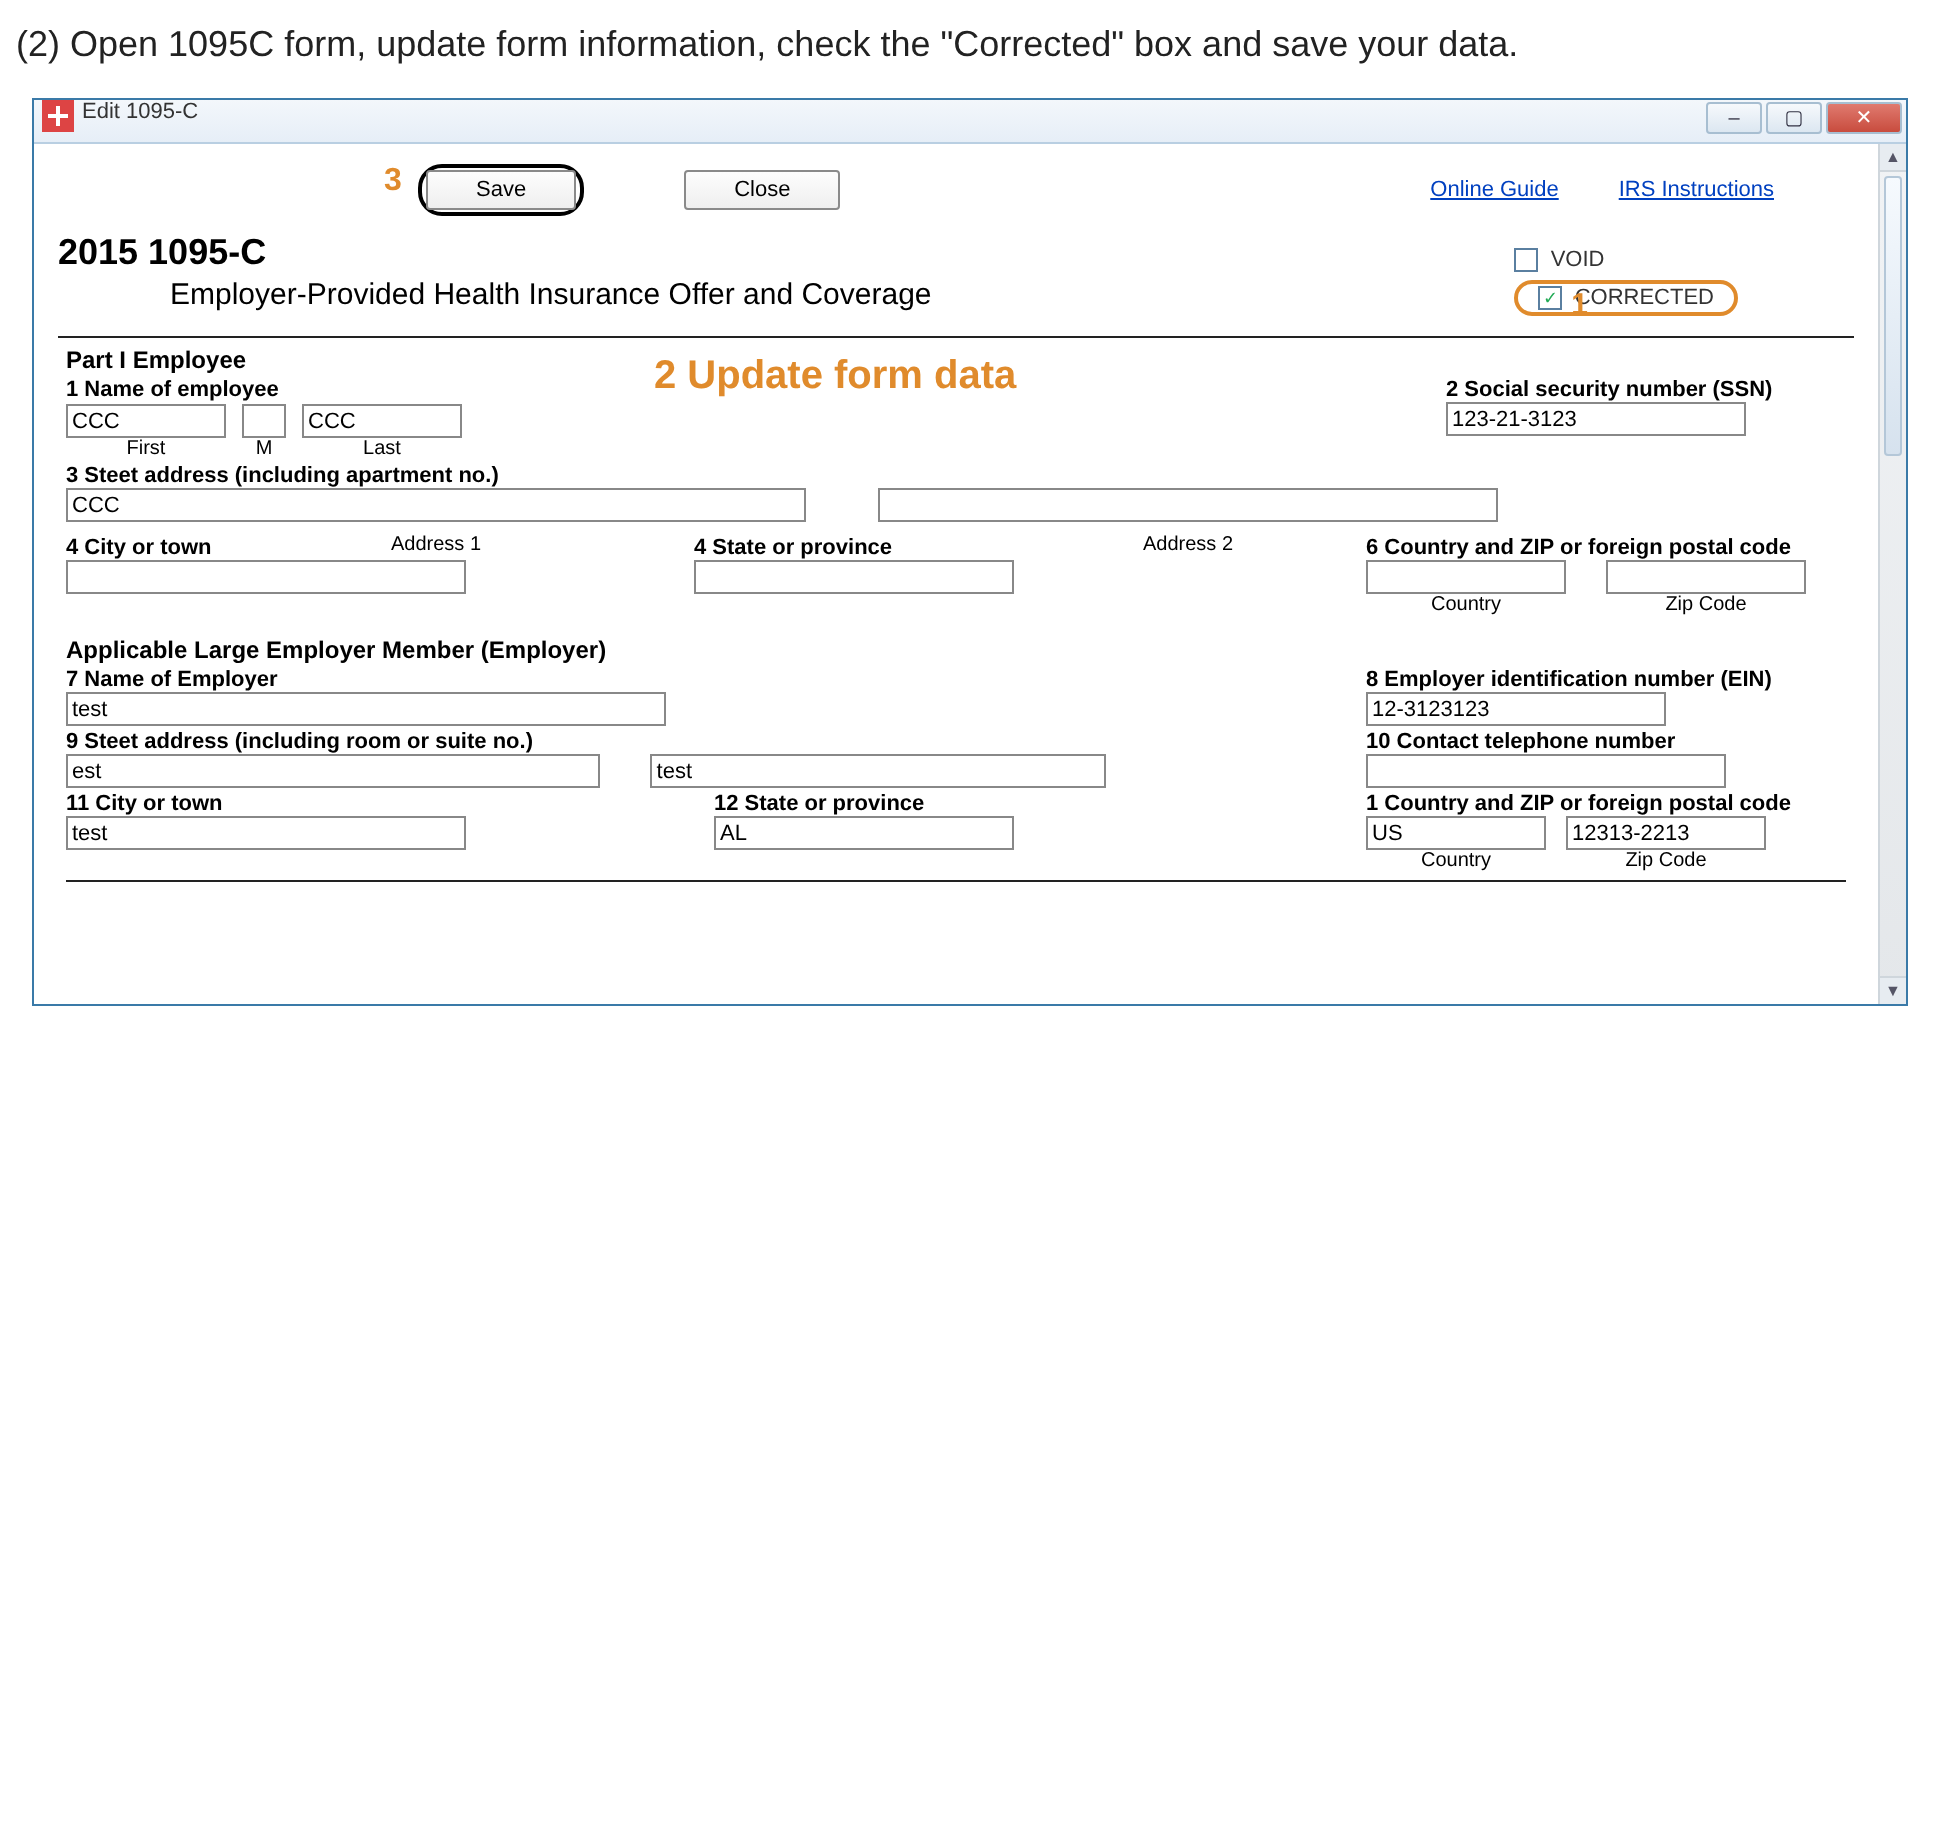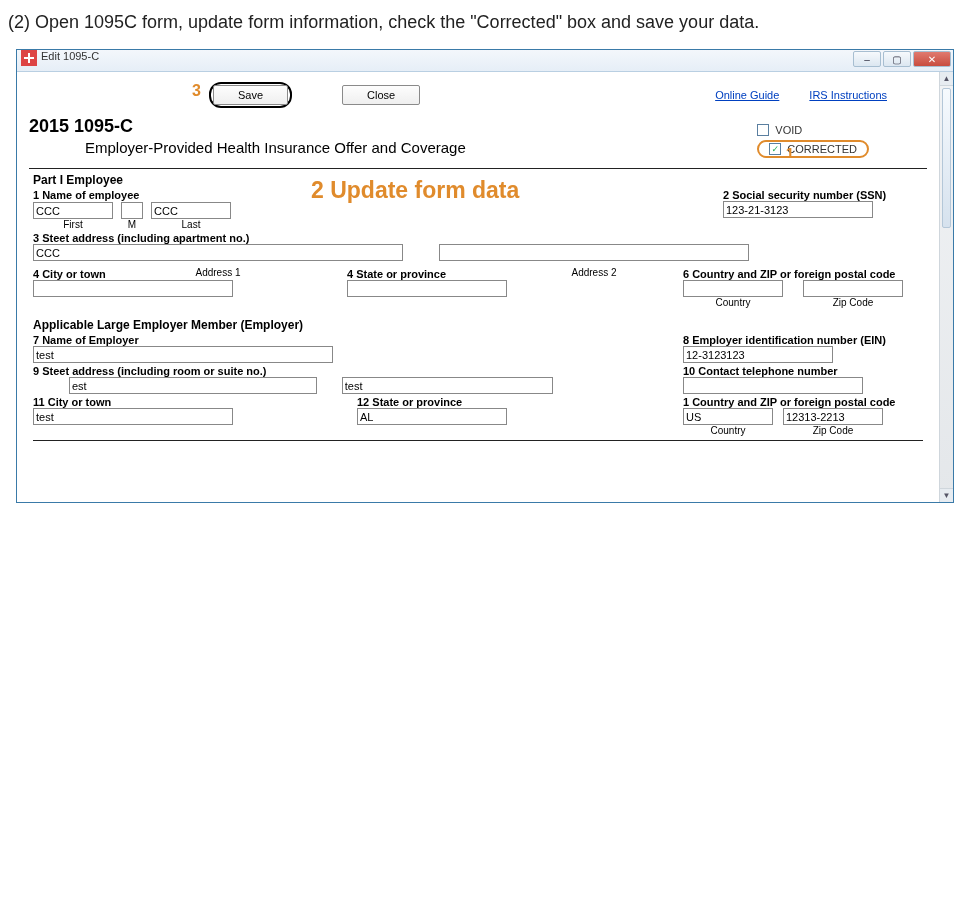--- a/index.html
+++ b/index.html
@@ -153,22 +153,22 @@
     border:none; border-top:1px solid #222; margin:6px 12px 2px 12px;
   }
   .form-area{
     padding: 0 16px 4px 16px;
     font-size: 11px;
     color:#000;
     position:relative;
   }
   .part-title{ font-weight:bold; font-size:12px; margin-top:4px;}
   .annot-2{
-    color:#e08b2c; font-weight:bold; font-size:23px;
-    position:absolute; left:294px; top:4px;
+    color:#e08b2c; font-weight:bold; font-size:20px;
+    position:absolute; left:310px; top:4px;
   }
   .row{ display:flex; gap:14px; margin-top:2px;}
   .lbl{ font-weight:bold; font-size:11px;}
   .sublbl{ font-size:10px; text-align:center;}
   input.field{
     font-size:11px; padding:1px 2px;
     border:1px solid #888; background:#fff;
     height:17px;
   }
   .col{ display:flex; flex-direction:column; }
@@ -308,21 +308,21 @@
           </div>
           <div class="col right-block" style="margin-left:auto;">
             <span class="lbl">8 Employer identification number (EIN)</span>
             <input class="field" style="width: 150px;" value="12-3123123">
           </div>
         </div>
 
         <div class="row">
           <div class="col" style="width:520px;">
             <span class="lbl">9 Steet address (including room or suite no.)</span>
-            <div style="display:flex; gap:25px;margin-left:36px;">
+            <div style="display:flex; gap:25px;">
               <input class="field" style="width: 270px;" value="est">
               <input class="field" style="width: 230px;" value="test">
             </div>
           </div>
           <div class="col right-block" style="margin-left:auto;">
             <span class="lbl">10 Contact telephone number</span>
             <input class="field" style="width: 180px;" value="">
           </div>
         </div>
 

